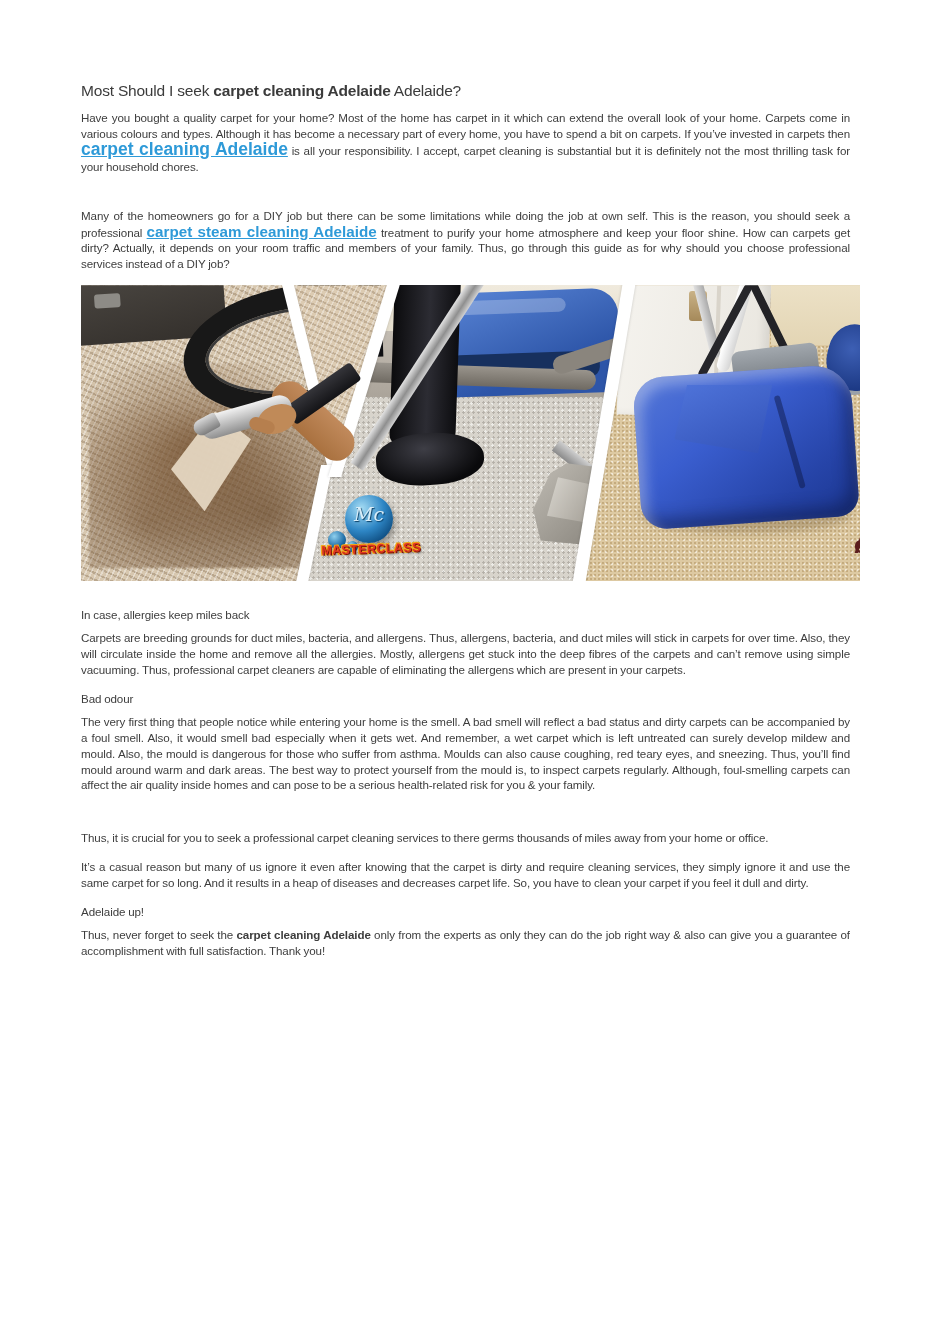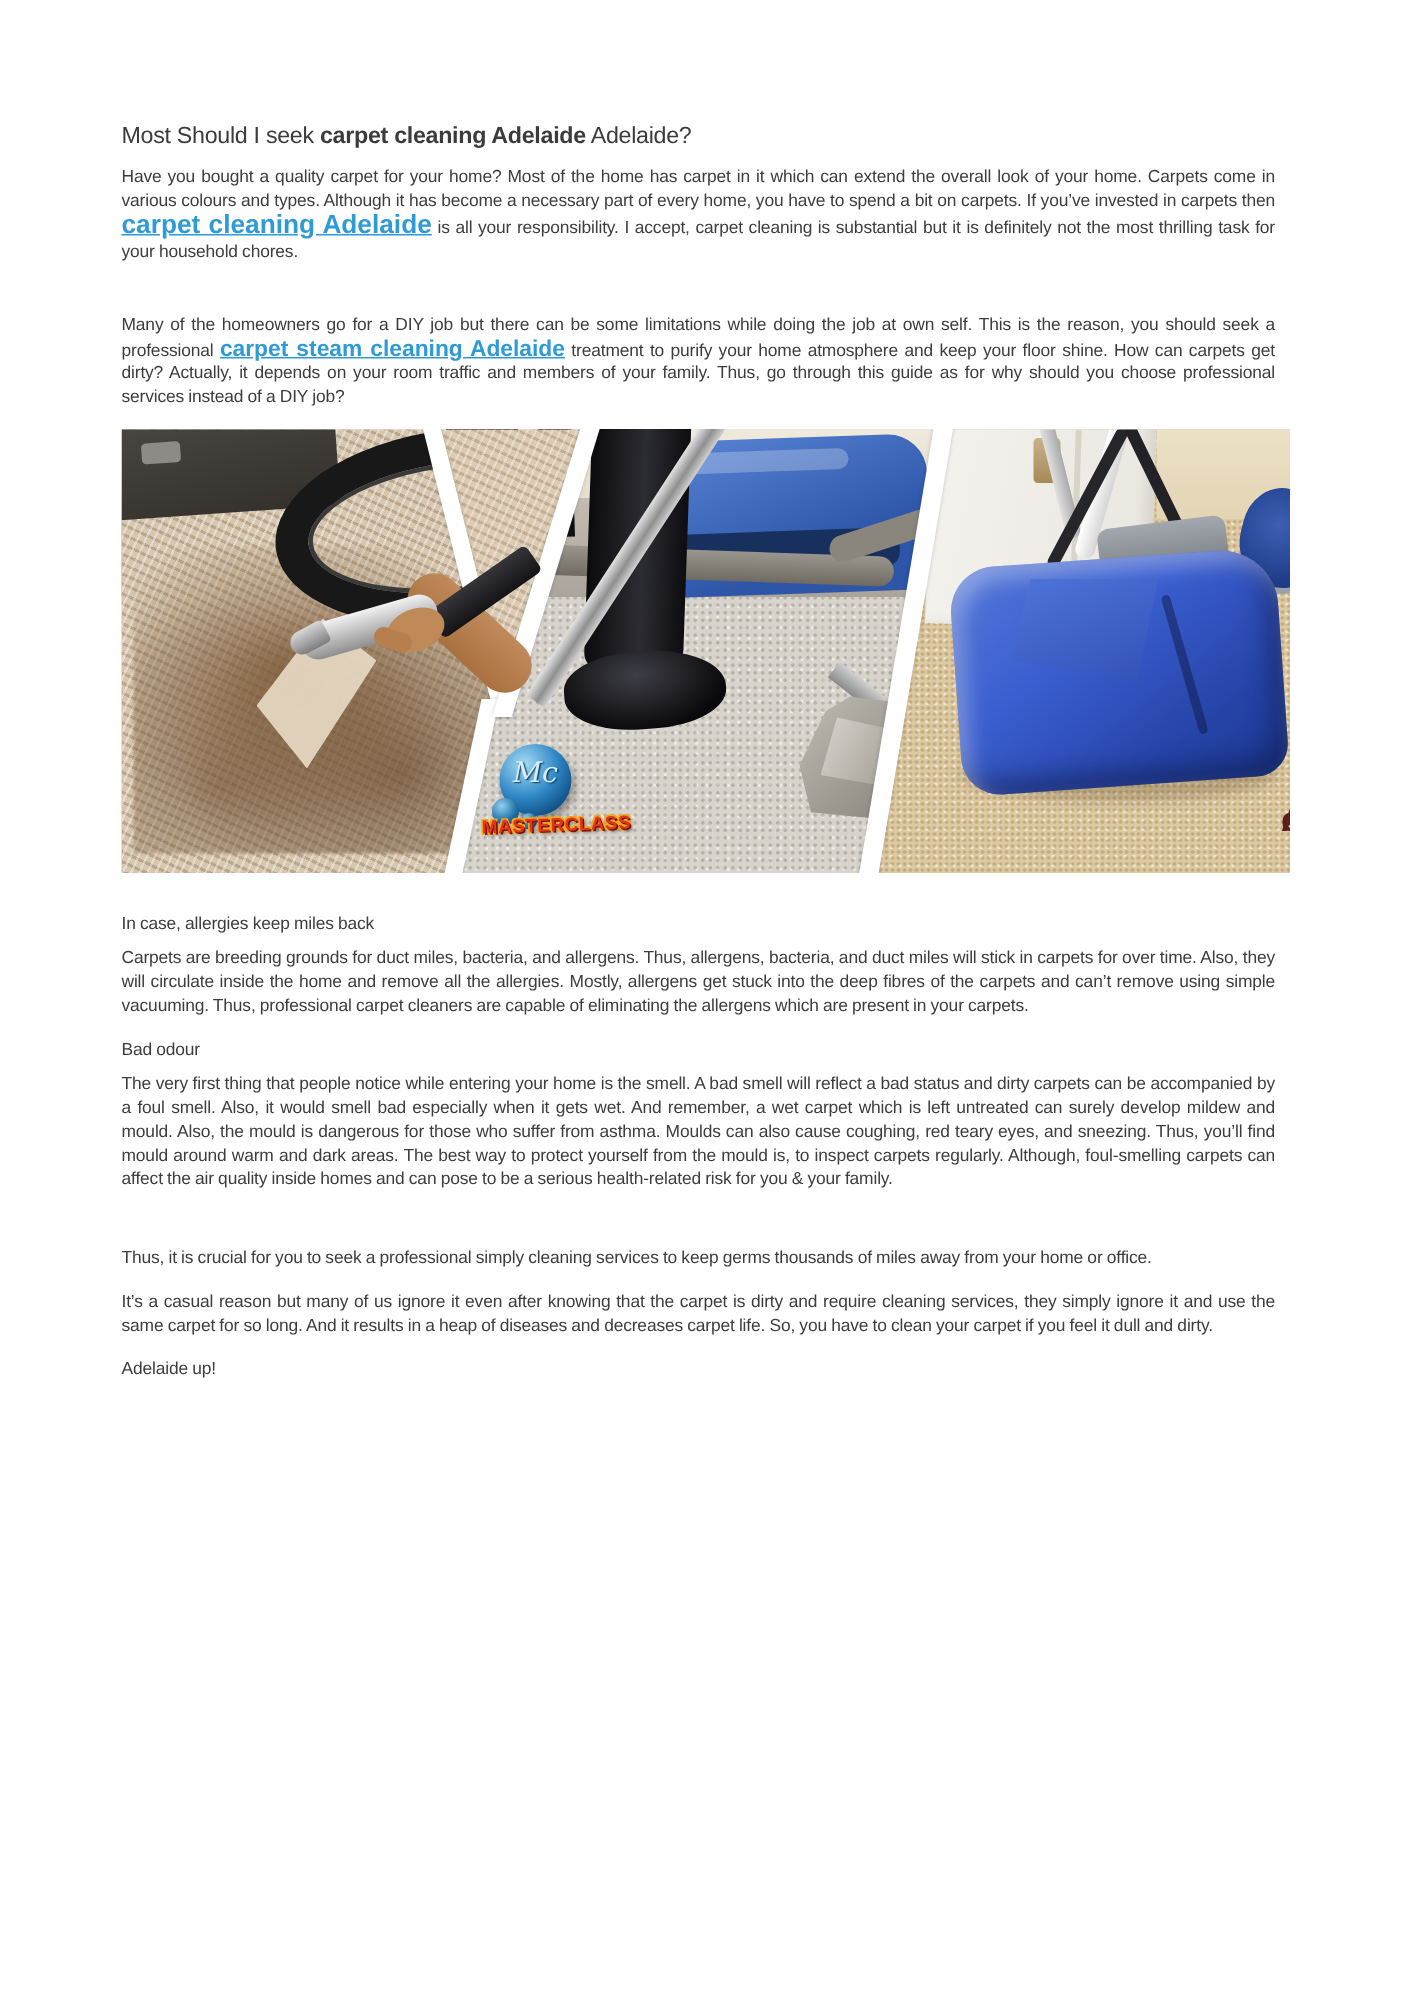--- a/index.html
+++ b/index.html
@@ -100,21 +100,21 @@
   .strip-b{left:307px;top:-4px;width:13px;height:196px;transform:skewX(-17deg);transform-origin:top left;}
   .strip-c{left:542px;top:-4px;width:13px;height:305px;transform:skewX(-9.5deg);transform-origin:top left;}
   
   .arm{left:182px;top:118px;width:100px;height:36px;border-radius:18px;background:linear-gradient(#c18a5c,#a9713f);transform:rotate(43deg);}
   .hand{left:176px;top:120px;width:40px;height:28px;border-radius:50%;background:#c08a58;transform:rotate(-22deg);}
   .thumb{left:168px;top:134px;width:26px;height:13px;border-radius:8px;background:#b67f4e;transform:rotate(18deg);}
   .grip{left:202px;top:98px;width:80px;height:21px;border-radius:4px;background:linear-gradient(#35353a,#141417);transform:rotate(-35deg);}
   .nozzle{left:118px;top:120px;width:94px;height:24px;border-radius:12px;background:linear-gradient(#f2f2f2,#8f8f8f);transform:rotate(-16deg);}
   .nozzletip{left:112px;top:132px;width:26px;height:16px;border-radius:8px 3px 3px 8px;background:linear-gradient(#d8d8d8,#7d7d7d);transform:rotate(-28deg);}
   
-  .logo-sphere{left:252px;top:210px;width:48px;height:48px;border-radius:50%;
+  .logo-sphere{left:264px;top:210px;width:48px;height:48px;border-radius:50%;
       background:radial-gradient(circle at 34% 28%,#a5dcf4,#2e86c5 48%,#0d4a7d 82%,#093a63);
       box-shadow:2px 4px 6px rgba(0,0,0,.35);}
   .logo-mono{left:0;top:8px;width:48px;text-align:center;font-size:19px;font-style:italic;
       font-family:"DejaVu Serif",serif;color:#d9edf8;text-shadow:1px 1px 1px #0a3f66;}
   .logo-b1{left:247px;top:246px;width:18px;height:18px;border-radius:50%;
       background:radial-gradient(circle at 35% 30%,#8fd0ee,#1f6da6 60%,#0c3d63);}
   .logo-b2{left:266px;top:256px;width:11px;height:11px;border-radius:50%;
       background:radial-gradient(circle at 35% 30%,#8fd0ee,#1f6da6 60%,#0c3d63);}
   .logo-word{left:235px;top:257px;width:110px;text-align:center;font-size:12.5px;font-weight:700;
       letter-spacing:.4px;color:#e03522;transform:rotate(-2deg);
@@ -210,19 +210,20 @@
         <span>Adelaide</span>
       </div>
   </div>
 
   <p class="head">In case, allergies keep miles back</p>
   <p>Carpets are breeding grounds for duct miles, bacteria, and allergens. Thus, allergens, bacteria, and duct miles will stick in carpets for over time. Also, they will circulate inside the home and remove all the allergies. Mostly, allergens get stuck into the deep fibres of the carpets and can’t remove using simple vacuuming. Thus, professional carpet cleaners are capable of eliminating the allergens which are present in your carpets.</p>
 
   <p class="head gap38">Bad odour</p>
   <p>The very first thing that people notice while entering your home is the smell. A bad smell will reflect a bad status and dirty carpets can be accompanied by a foul smell. Also, it would smell bad especially when it gets wet. And remember, a wet carpet which is left untreated can surely develop mildew and mould. Also, the mould is dangerous for those who suffer from asthma. Moulds can also cause coughing, red teary eyes, and sneezing. Thus, you’ll find mould around warm and dark areas. The best way to protect yourself from the mould is, to inspect carpets regularly. Although, foul-smelling carpets can affect the air quality inside homes and can pose to be a serious health-related risk for you &amp; your family.</p>
 
-  <p class="gap38">Thus, it is crucial for you to seek a professional simply cleaning services to keep germs thousands of miles away from your home or office.</p>
+  <p class="gap38">Thus, it is crucial for you to seek a professional carpet cleaning services to there germs thousands of miles away from your home or office.</p>
 
   <p>It’s a casual reason but many of us ignore it even after knowing that the carpet is dirty and require cleaning services, they simply ignore it and use the same carpet for so long. And it results in a heap of diseases and decreases carpet life. So, you have to clean your carpet if you feel it dull and dirty.</p>
 
   <p class="head gap38">Adelaide up!</p>
+  <p><span>Thus, never forget to seek the </span><b class="inl">carpet cleaning Adelaide</b><span> only from the experts as only they can do the job right way &amp; also can give you a guarantee of accomplishment with full satisfaction. Thank you!</span></p>
 
 </div>
 
 </body></html>

